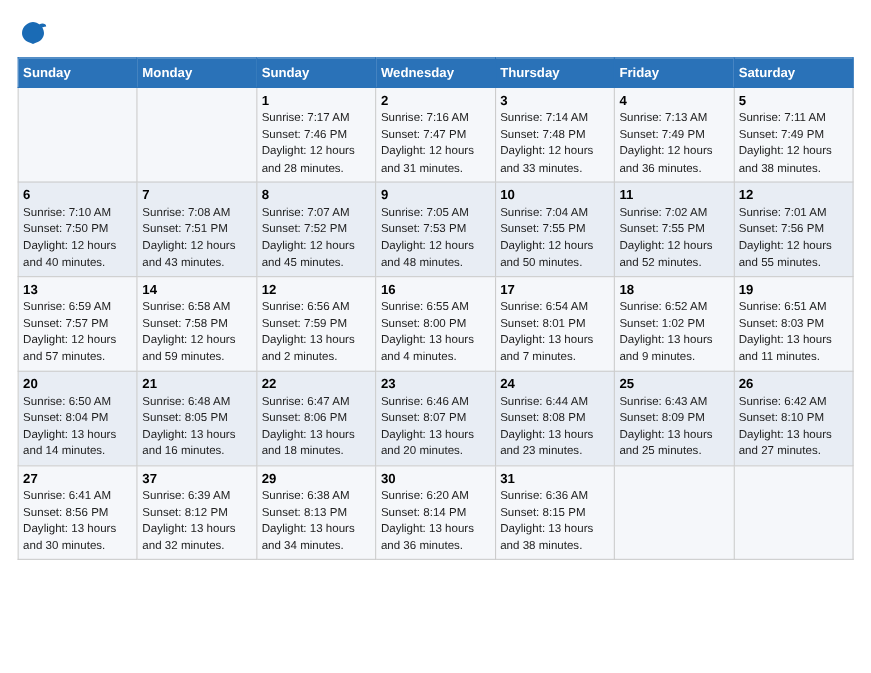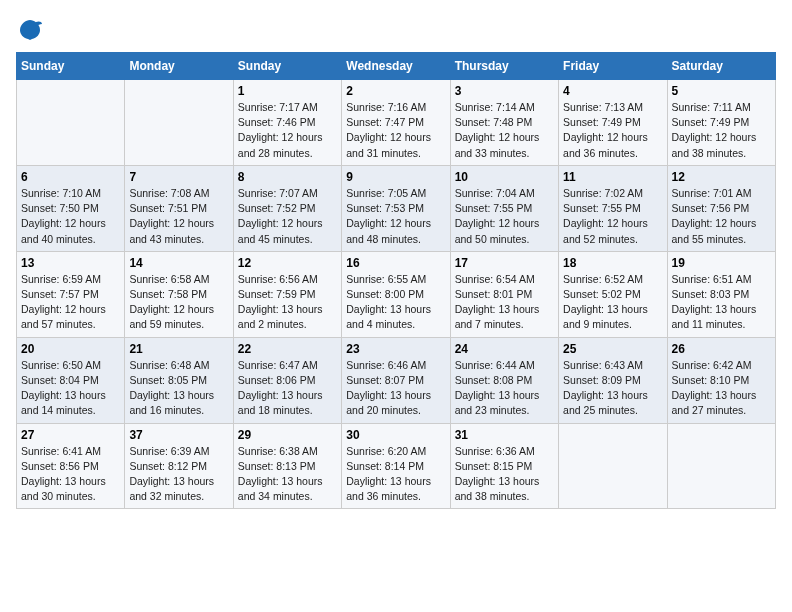--- a/index.html
+++ b/index.html
@@ -239,21 +239,21 @@
         <td>
           <span class="day-num">17</span>
           <div class="day-detail">Sunrise: 6:54 AM
 Sunset: 8:01 PM
 Daylight: 13 hours
 and 7 minutes.</div>
         </td>
         <td>
           <span class="day-num">18</span>
           <div class="day-detail">Sunrise: 6:52 AM
-Sunset: 5:02 PM
+Sunset: 1:02 PM
 Daylight: 13 hours
 and 9 minutes.</div>
         </td>
         <td>
           <span class="day-num">19</span>
           <div class="day-detail">Sunrise: 6:51 AM
 Sunset: 8:03 PM
 Daylight: 13 hours
 and 11 minutes.</div>
         </td>

